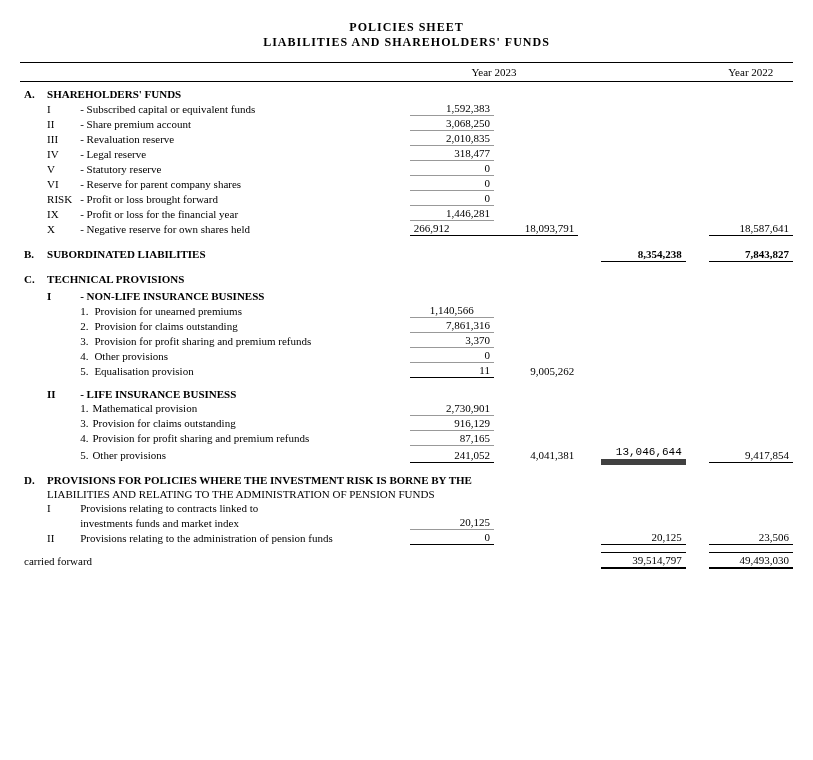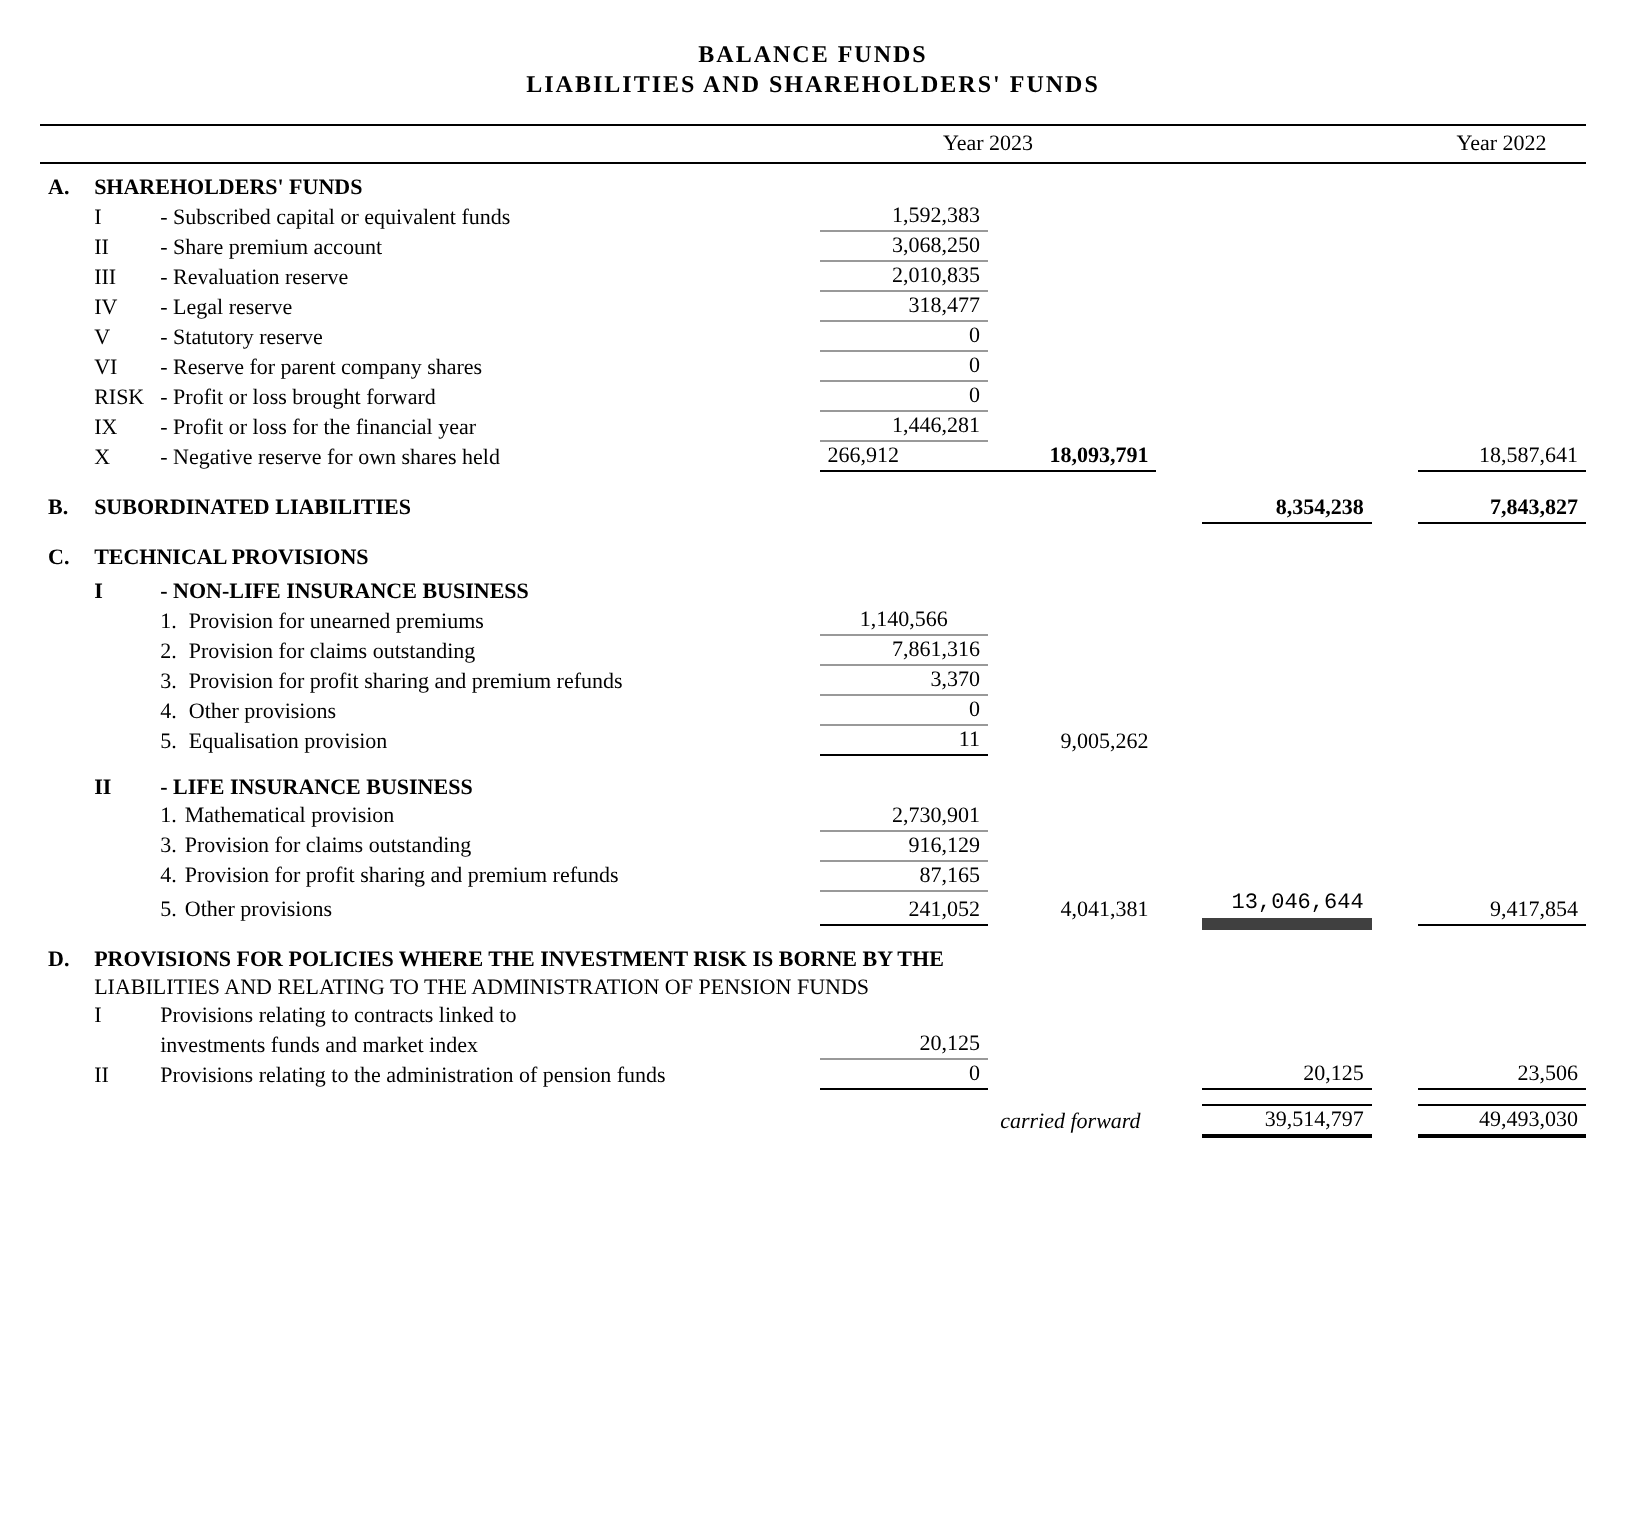--- a/index.html
+++ b/index.html
@@ -50,21 +50,21 @@
     }
     .num-cell {
       border-bottom: 1px solid #999;
     }
   </style>
 </head>
 <body>
 
 <div class="page-container">
   <div class="title-section">
-    <div class="title-line">BALANCE FUNDS</div>
+    <div class="title-line">POLICIES SHEET</div>
     <div class="title-line">LIABILITIES AND SHAREHOLDERS' FUNDS</div>
   </div>
 
   <table>
     <colgroup>
       <col style="width:3%">
       <col style="width:3%">
       <col style="width:44%">
       <col style="width:11%">
       <col style="width:11%">
@@ -176,21 +176,21 @@
         <td></td>
         <td></td>
         <td></td>
         <td></td>
       </tr>
       <tr>
         <td></td>
         <td>X</td>
         <td>- Negative reserve for own shares held</td>
         <td class="num-cell" style="text-align:left; border-bottom:1px solid #000;">266,912</td>
-        <td style="text-align:right; border-bottom:1px solid #000;font-weight:bold;">18,093,791</td>
+        <td style="text-align:right; border-bottom:1px solid #000;">18,093,791</td>
         <td></td>
         <td></td>
         <td></td>
         <td style="text-align:right; border-bottom:1px solid #000;">18,587,641</td>
       </tr>
 
       <tr style="height:6px">
           <td colspan="9"></td>
         </tr>
 
@@ -372,21 +372,21 @@
         <td style="text-align:right; border-bottom:1px solid #000;">20,125</td>
         <td></td>
         <td style="text-align:right; border-bottom:1px solid #000;">23,506</td>
       </tr>
 
       <tr style="height:8px">
           <td colspan="9"></td>
         </tr>
 
       <tr>
-        <td colspan="5" style="text-align:right; font-style:italic; padding-right:8px;">carried forward</td>
+        <td colspan="5" style="text-align:left; padding-right:8px;">carried forward</td>
         <td></td>
         <td style="text-align:right; border-bottom:2px solid #000; border-top:1px solid #000;">39,514,797</td>
         <td></td>
         <td style="text-align:right; border-bottom:2px solid #000; border-top:1px solid #000;">49,493,030</td>
       </tr>
     </tbody>
   </table>
 </div>
 
 </body></html>

